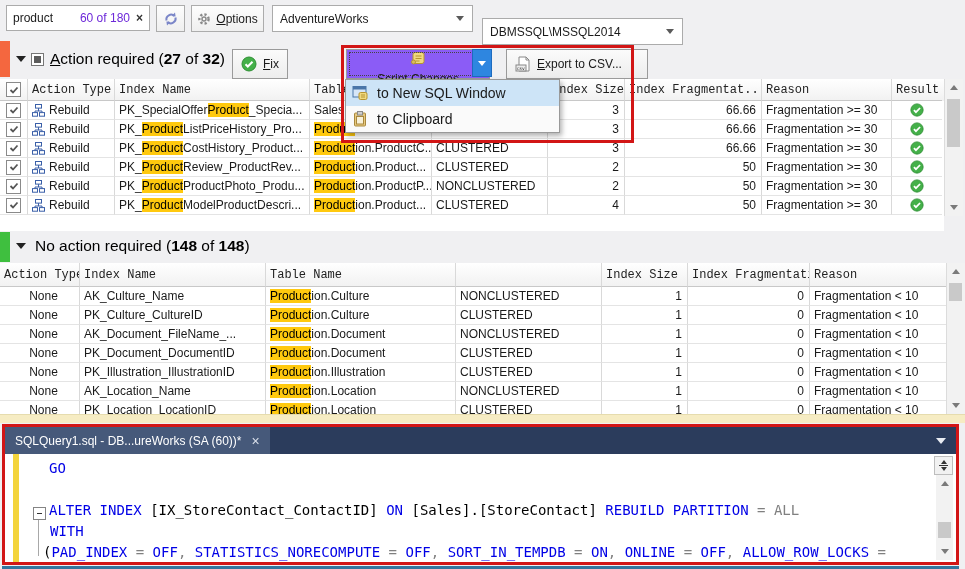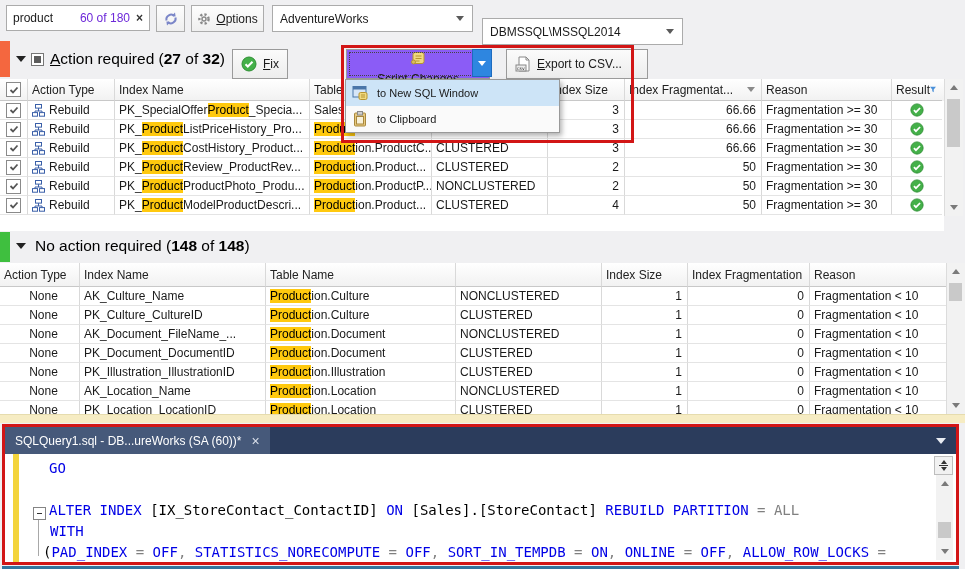--- a/index.html
+++ b/index.html
@@ -27,28 +27,28 @@
   .indet > span{width:7px;height:7px;background:#5c5c5c;display:block;}
 
   
   .abtn{height:28px;background:linear-gradient(#FBFBFB,#EDEDED);border:1px solid #9a9a9a;display:flex;align-items:center;gap:6px;padding:0 8px;}
   .abtn.focused{background:#8b5cf6;outline:1px dotted #444;outline-offset:-4px;flex-direction:column;}
   .arrow-part{width:20px;height:28px;background:#2E86E0;border:1px solid #1d6bbf;display:flex;align-items:center;justify-content:center;box-sizing:border-box;}
   .arrow-part .w{width:0;height:0;border-left:4px solid transparent;border-right:4px solid transparent;border-top:5px solid #fff;}
 
   
   .menu{left:345px;top:79px;width:213px;background:#FAFAFA;border:1px solid #999;box-shadow:2px 3px 5px rgba(0,0,0,.3);z-index:50;}
-  .menu-item{height:26px;display:flex;align-items:center;gap:9px;padding-left:6px;font-size:11px;}
+  .menu-item{height:26px;display:flex;align-items:center;gap:9px;padding-left:6px;font-size:14px;}
   .menu-item.hl{background:#CDE4F7;}
 
   
   .grid{background:#fff;overflow:hidden;}
   .grow{display:flex;height:19px;background:#fff;}
   .ghead{display:flex;height:22px;background:linear-gradient(#FFFFFF,#F1F1F1);}
-  .ghead .c{border-bottom:1px solid #C8C8C8;color:#222;}
+  .ghead .c{border-bottom:1px solid #C8C8C8;color:#222;font-family:Liberation Mono, monospace;}
   .c{border-right:1px solid #D9D9D9;border-bottom:1px solid #E4E4E4;overflow:hidden;white-space:nowrap;display:flex;align-items:center;padding-left:4px;box-sizing:border-box;flex:none;}
   .c.num{justify-content:flex-end;padding-right:5px;padding-left:0;}
   .c.center{justify-content:center;padding-left:0;}
   mark{background:#FFC90E;color:#000;padding:0;}
   
   .g1 .c0{width:28px;} .g1 .c1{width:87px;} .g1 .c2{width:195px;} .g1 .c3{width:122px;}
   .g1 .c4{width:116px;} .g1 .c5{width:77px;} .g1 .c6{width:137px;} .g1 .c7{width:130px;} .g1 .c8{width:50px;border-right:none;}
   
   .g2 .c0{width:80px;justify-content:center;padding-left:8px;} .g2 .c1{width:186px;} .g2 .c2{width:190px;}
   .g2 .c3{width:146px;} .g2 .c4{width:86px;} .g2 .c5{width:122px;} .g2 .c6{width:136px;border-right:none;}

